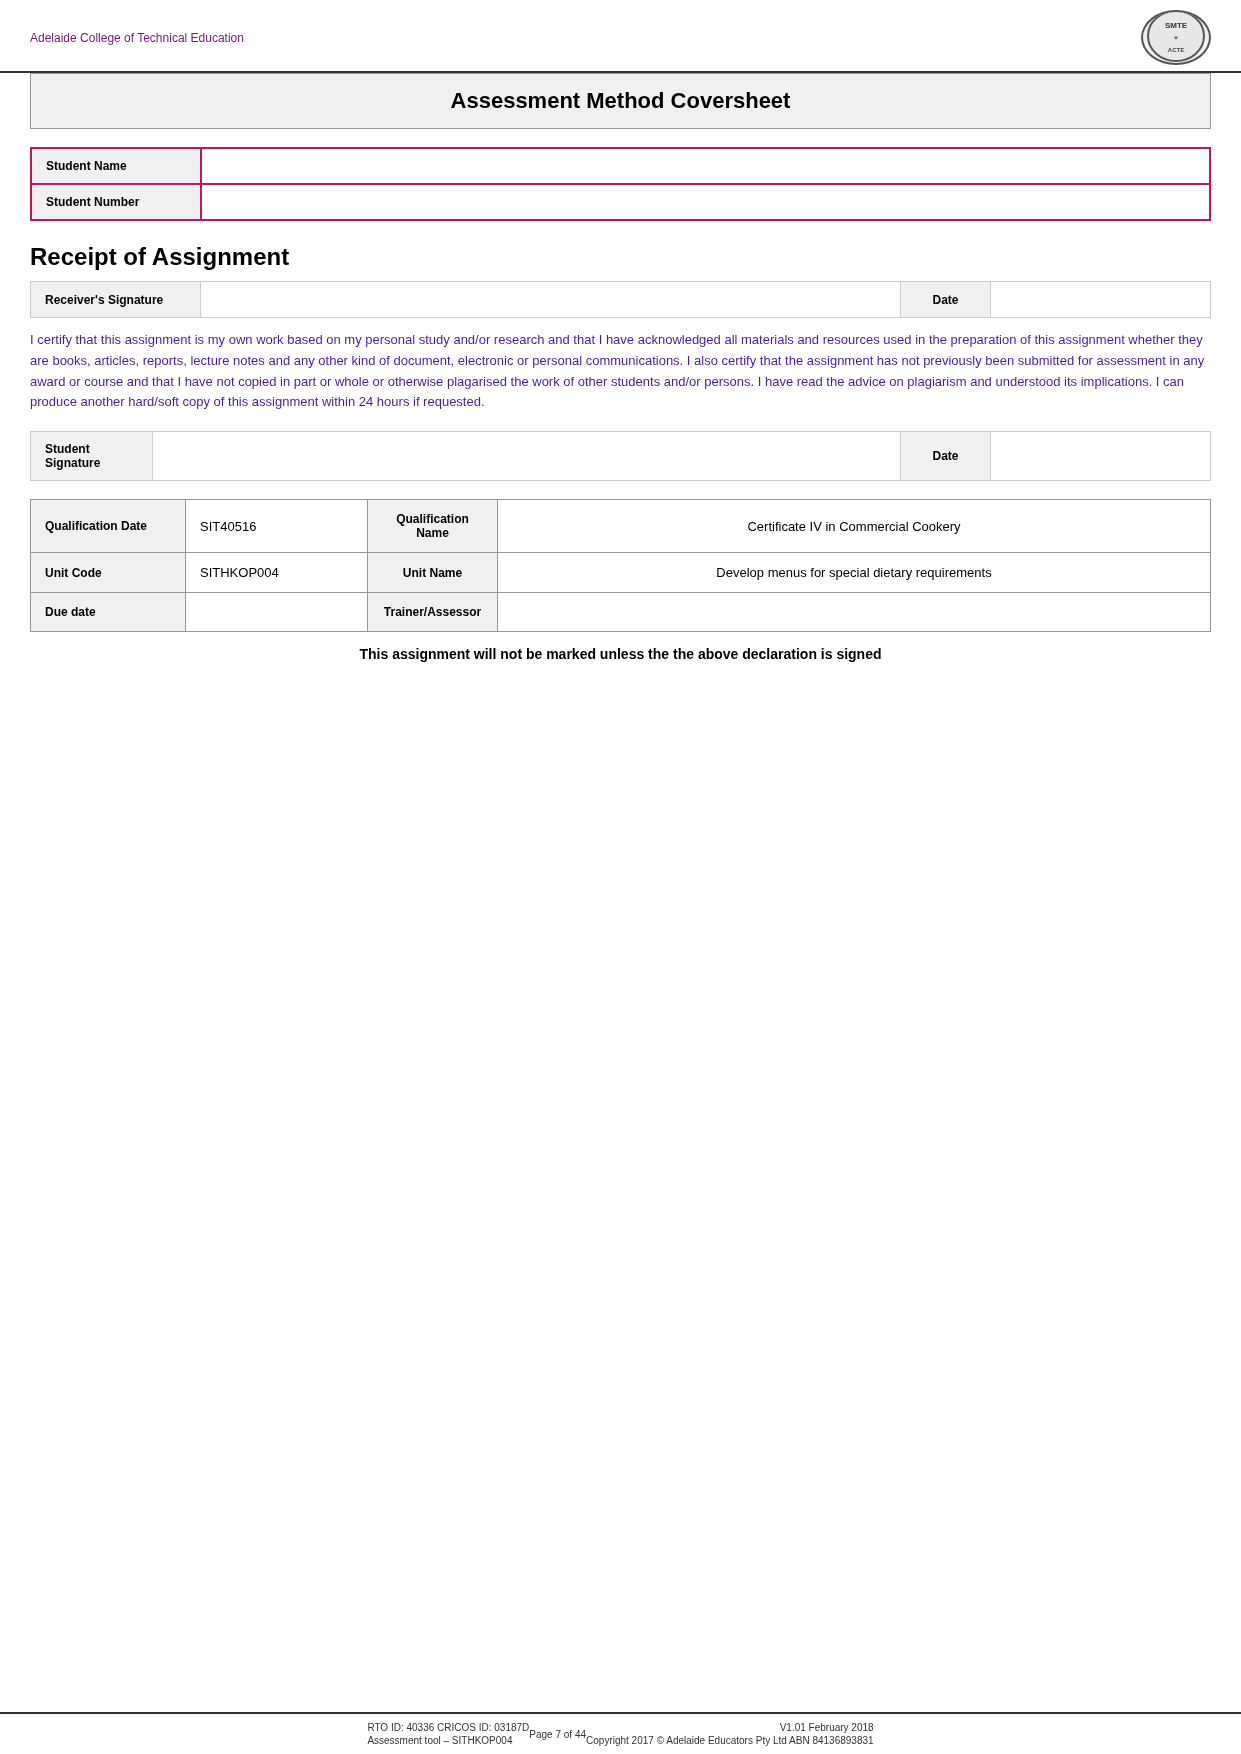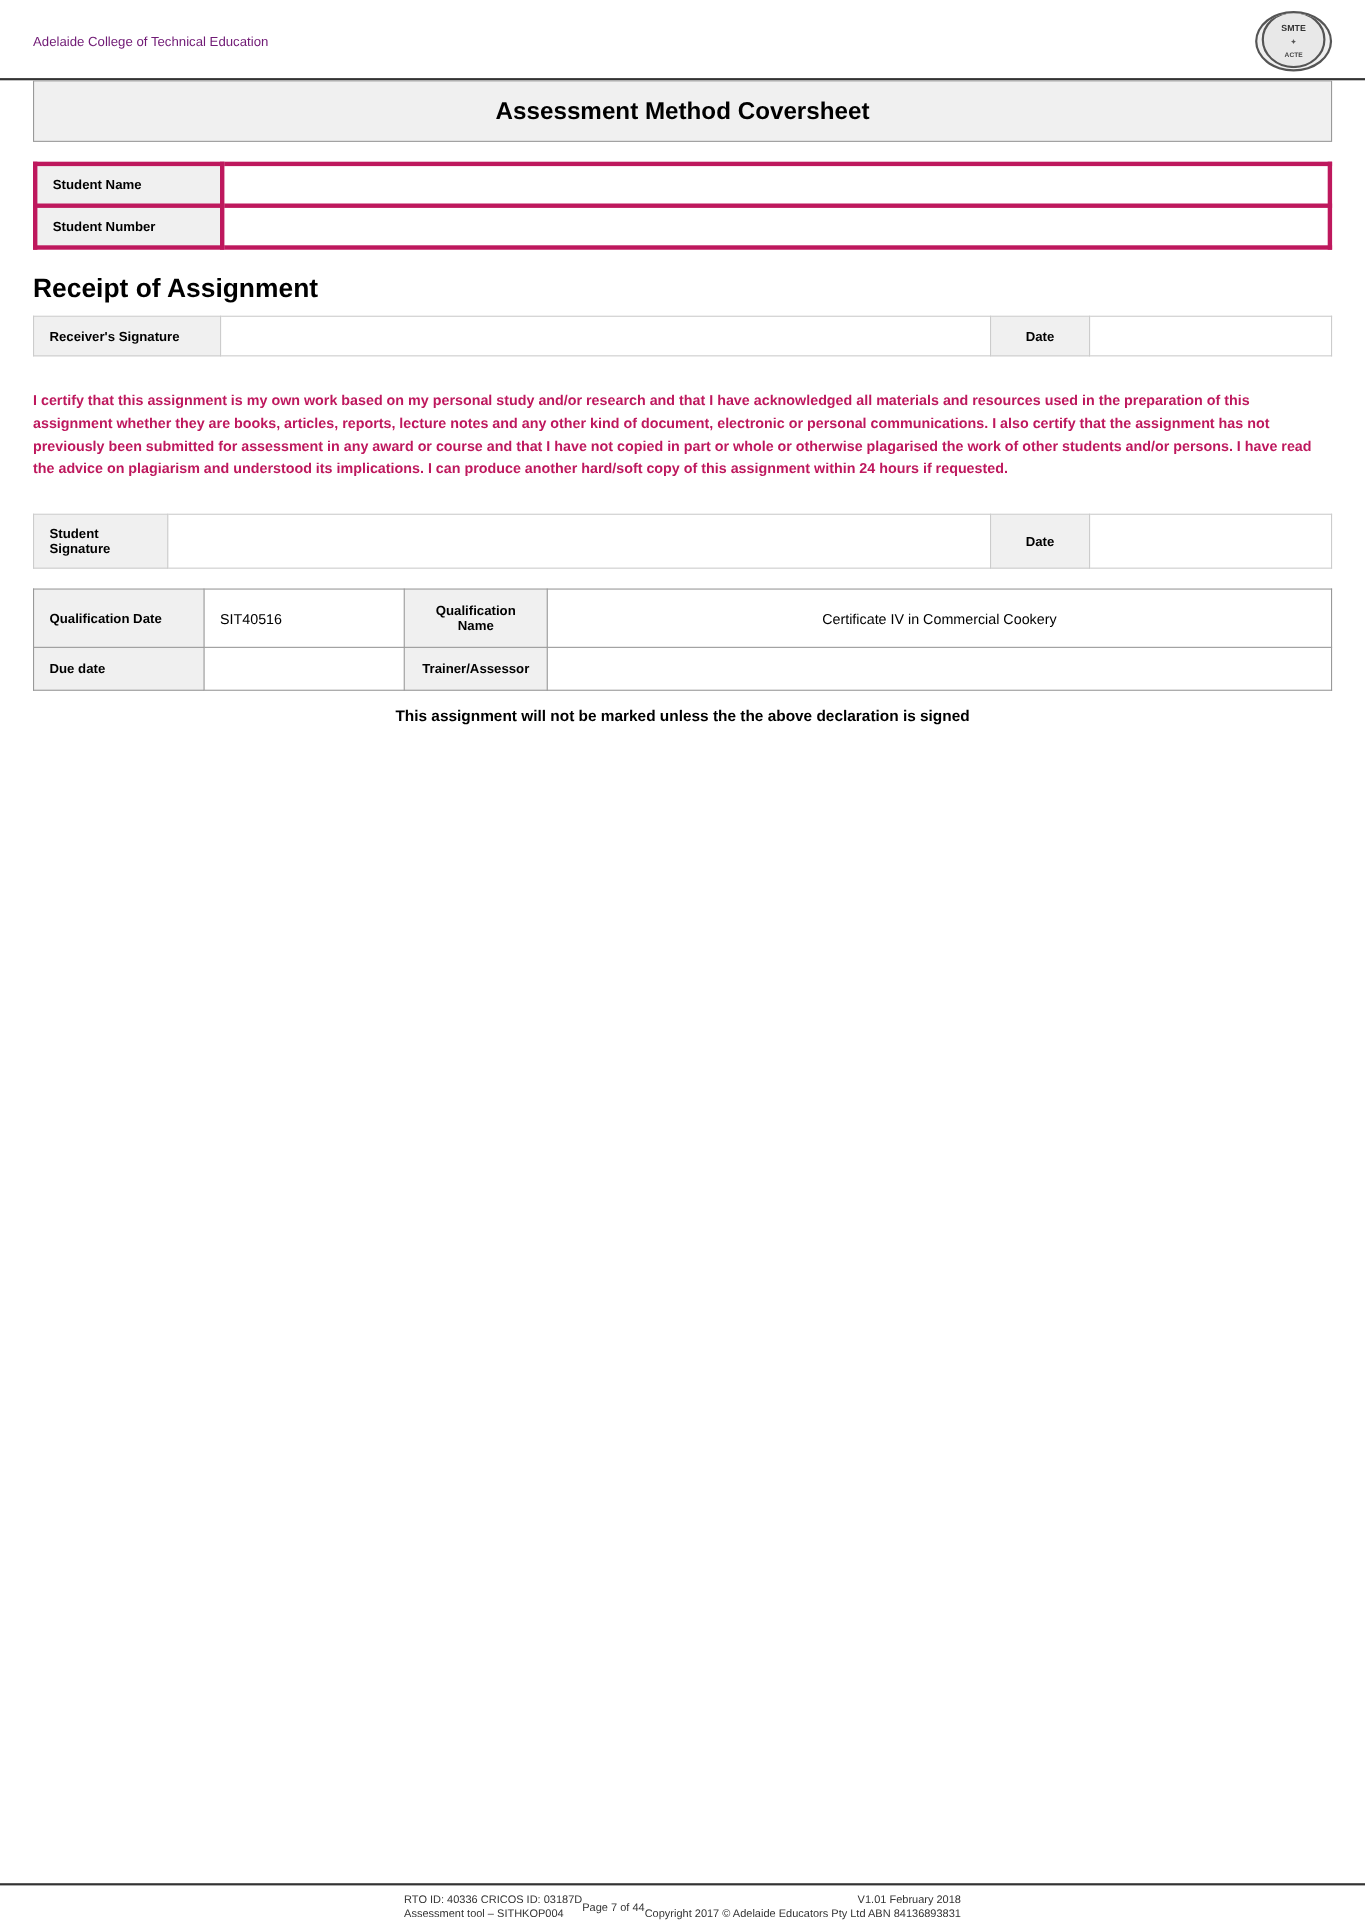--- a/index.html
+++ b/index.html
@@ -77,21 +77,21 @@
     
     .student-info-table {
       margin: 18px 30px 0 30px;
       border: 1px solid #999;
       border-collapse: collapse;
       width: calc(100% - 60px);
     }
 
     .student-info-table td {
       padding: 10px 14px;
-      border: 4px solid #be185d;
+      border: 2px solid #be185d;
     }
 
     .label-cell {
       background: #f0f0f0;
       font-weight: bold;
       font-size: 12px;
       width: 170px;
       border-right: 1px solid #999;
     }
 
@@ -141,25 +141,24 @@
       border-right: 1px solid #999;
     }
 
     .date-value {
       width: 220px;
       border-bottom: 1px dashed #aaa;
     }
 
     
     .declaration-text {
-      margin: 30px 30px;
+      margin: 12px 30px;
       font-size: 13px;
       line-height: 1.6;
-      color: #be185d;
-      font-weight: bold;
+      color: #4c1d95;
     }
 
     
     .signature-table {
       margin: 18px 30px;
       border: 1px solid #999;
       border-collapse: collapse;
       width: calc(100% - 60px);
     }
 
@@ -322,20 +321,26 @@
 
   <table class="qual-table">
     <tbody>
         <tr>
       <td class="qual-label-cell">Qualification Date</td>
       <td class="qual-value-cell">SIT40516</td>
       <td class="qual-name-label">Qualification Name</td>
       <td class="qual-name-value">Certificate IV in Commercial Cookery</td>
     </tr>
     <tr>
+      <td class="qual-label-cell">Unit Code</td>
+      <td class="qual-value-cell">SITHKOP004</td>
+      <td class="qual-name-label">Unit Name</td>
+      <td class="qual-name-value">Develop menus for special dietary requirements</td>
+    </tr>
+    <tr>
       <td class="qual-label-cell">Due date</td>
       <td class="qual-value-cell"></td>
       <td class="qual-name-label">Trainer/Assessor</td>
       <td class="qual-name-value"></td>
     </tr>
   </tbody>
     </table>
 
   <div class="bottom-notice">This assignment will not be marked unless the the above declaration is signed</div>
 

